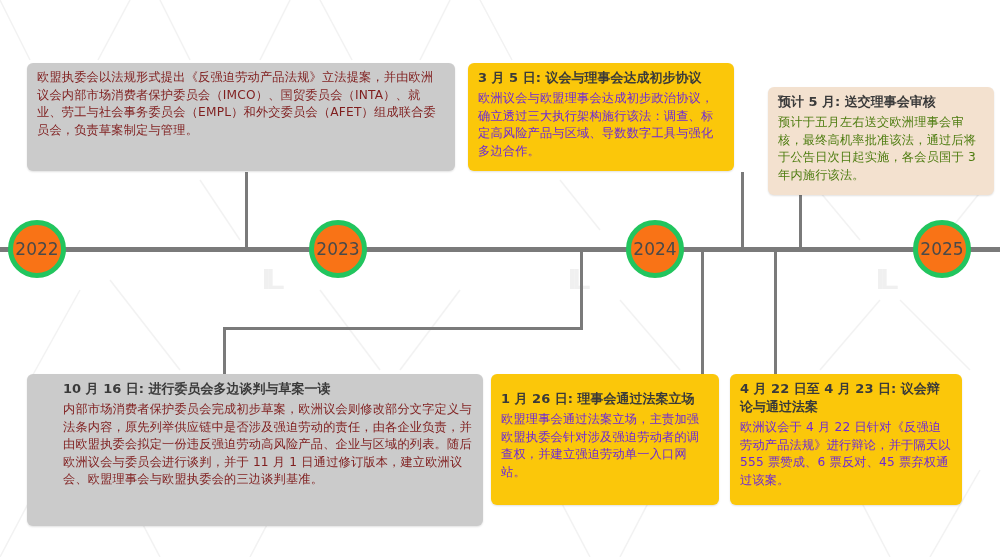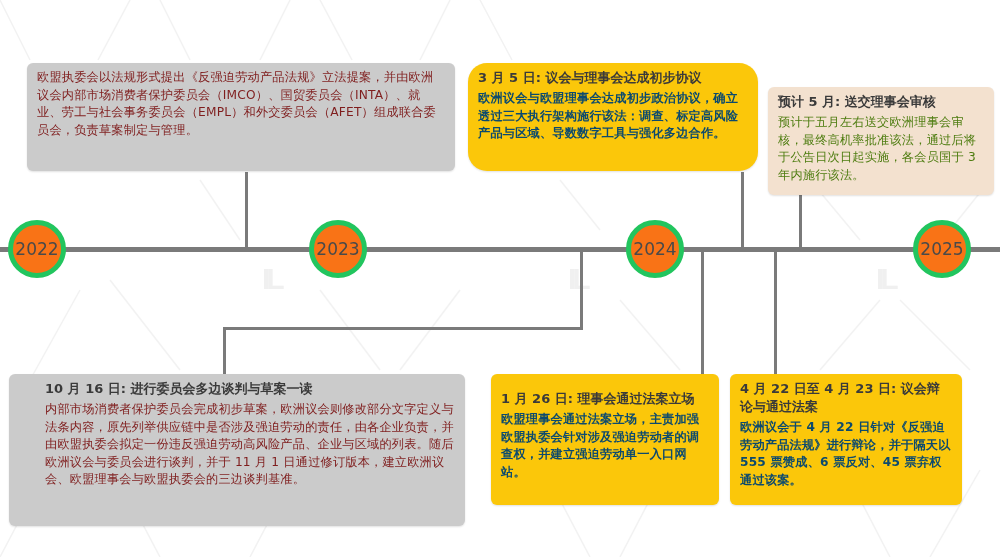--- a/index.html
+++ b/index.html
@@ -31,21 +31,21 @@
     }
     .card.gray { background: #cbcbcb; }
     .card.yellow { background: #fbc70a; }
     .card.beige { background: #f3e1cf; margin-top: 24px; }
     .card .title {
       font-weight: bold; font-size: 13px; line-height: 18px; color: #3a3a3a; margin-bottom: 3px;
     }
     .card .body {
       font-size: 12.2px; line-height: 17.5px; color: #7f1d1d; letter-spacing: 0.2px;
     }
-    .card.yellow .body { color: #0c4a6e; font-weight: bold; }
+    .card.yellow .body { color: #6d28d9; }
     .card.beige .body { color: #4d7c0f; }
   </style>
 </head>
 <body>
 
 <svg class="bg-lines" viewBox="0 0 1000 557">
   <g stroke="#f2f2f2" stroke-width="1.5" fill="none">
     <line x1="0" y1="0" x2="30" y2="60"></line>
     <line x1="130" y1="0" x2="98" y2="60"></line>
     <line x1="160" y1="0" x2="190" y2="60"></line>
@@ -92,31 +92,31 @@
 
 <div class="year" style="left:8px;">2022</div>
 <div class="year" style="left:309px;">2023</div>
 <div class="year" style="left:626px;">2024</div>
 <div class="year" style="left:913px;">2025</div>
 
 <div class="card gray" style="left:27px; top:63px; width:428px; height:108px;">
   <div class="body">欧盟执委会以法规形式提出《反强迫劳动产品法规》立法提案，并由欧洲议会内部市场消费者保护委员会（IMCO）、国贸委员会（INTA）、就业、劳工与社会事务委员会（EMPL）和外交委员会（AFET）组成联合委员会，负责草案制定与管理。</div>
 </div>
 
-<div class="card yellow" style="left:468px; top:63px; width:290px; height:108px;border-radius:19px;">
+<div class="card yellow" style="left:468px; top:63px; width:266px; height:108px;">
   <div class="title">3 月 5 日: 议会与理事会达成初步协议</div>
   <div class="body">欧洲议会与欧盟理事会达成初步政治协议，确立透过三大执行架构施行该法：调查、标定高风险产品与区域、导数数字工具与强化多边合作。</div>
 </div>
 
 <div class="card beige" style="left:768px; top:63px; width:226px; height:108px;">
   <div class="title">预计 5 月: 送交理事会审核</div>
   <div class="body">预计于五月左右送交欧洲理事会审核，最终高机率批准该法，通过后将于公告日次日起实施，各会员国于 3 年内施行该法。</div>
 </div>
 
-<div class="card gray" style="left:9px; top:374px; width:456px; height:152px;padding-left:36px;">
+<div class="card gray" style="left:27px; top:374px; width:456px; height:152px;padding-left:36px;">
   <div class="title">10 月 16 日: 进行委员会多边谈判与草案一读</div>
   <div class="body">内部市场消费者保护委员会完成初步草案，欧洲议会则修改部分文字定义与法条内容，原先列举供应链中是否涉及强迫劳动的责任，由各企业负责，并由欧盟执委会拟定一份违反强迫劳动高风险产品、企业与区域的列表。随后欧洲议会与委员会进行谈判，并于 11 月 1 日通过修订版本，建立欧洲议会、欧盟理事会与欧盟执委会的三边谈判基准。</div>
 </div>
 
 <div class="card yellow" style="left:491px; top:374px; width:228px; height:131px;">
   <div class="title" style="margin-top:10px;">1 月 26 日: 理事会通过法案立场</div>
   <div class="body">欧盟理事会通过法案立场，主责加强欧盟执委会针对涉及强迫劳动者的调查权，并建立强迫劳动单一入口网站。</div>
 </div>
 
 <div class="card yellow" style="left:730px; top:374px; width:232px; height:131px;">

